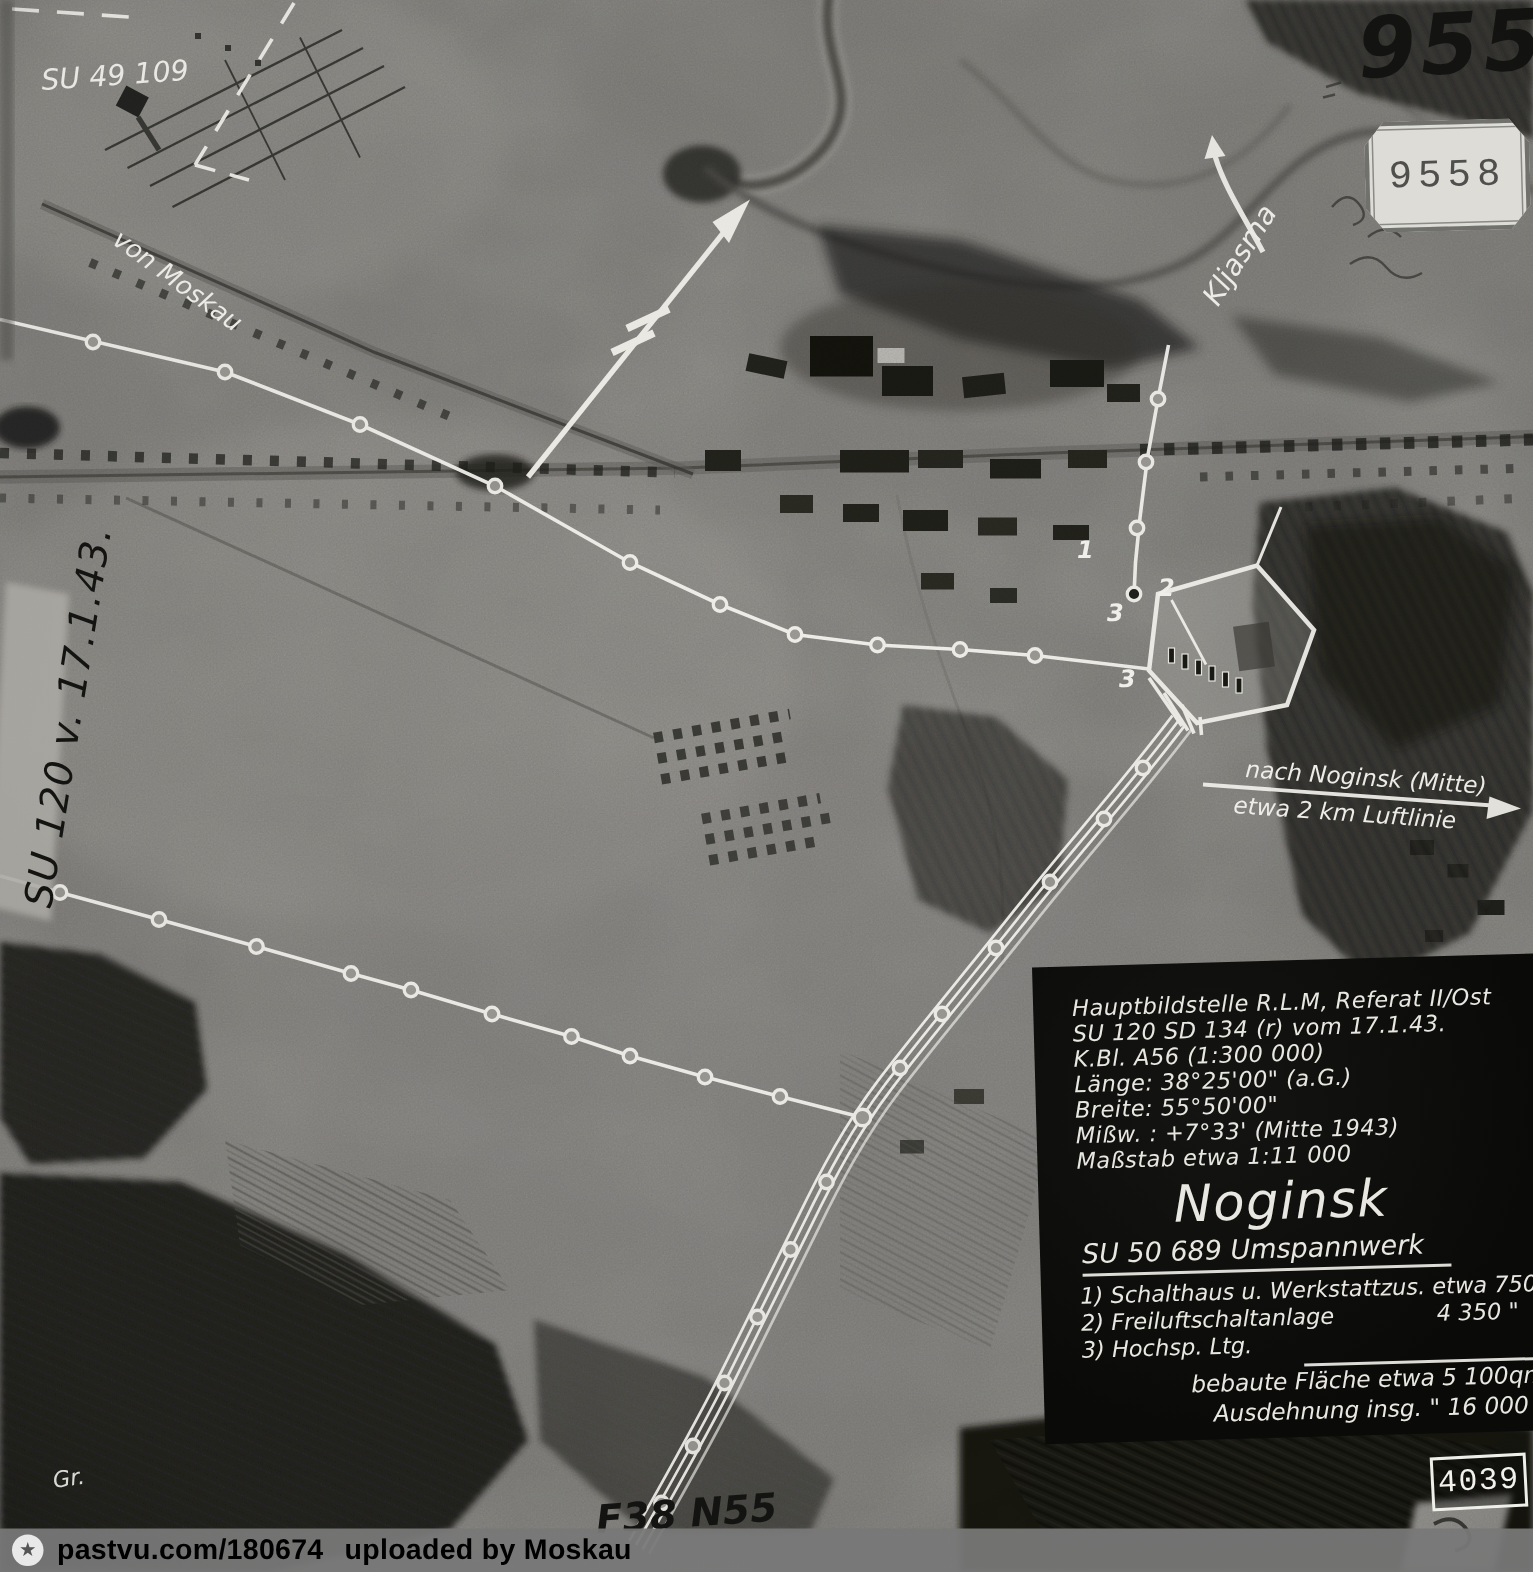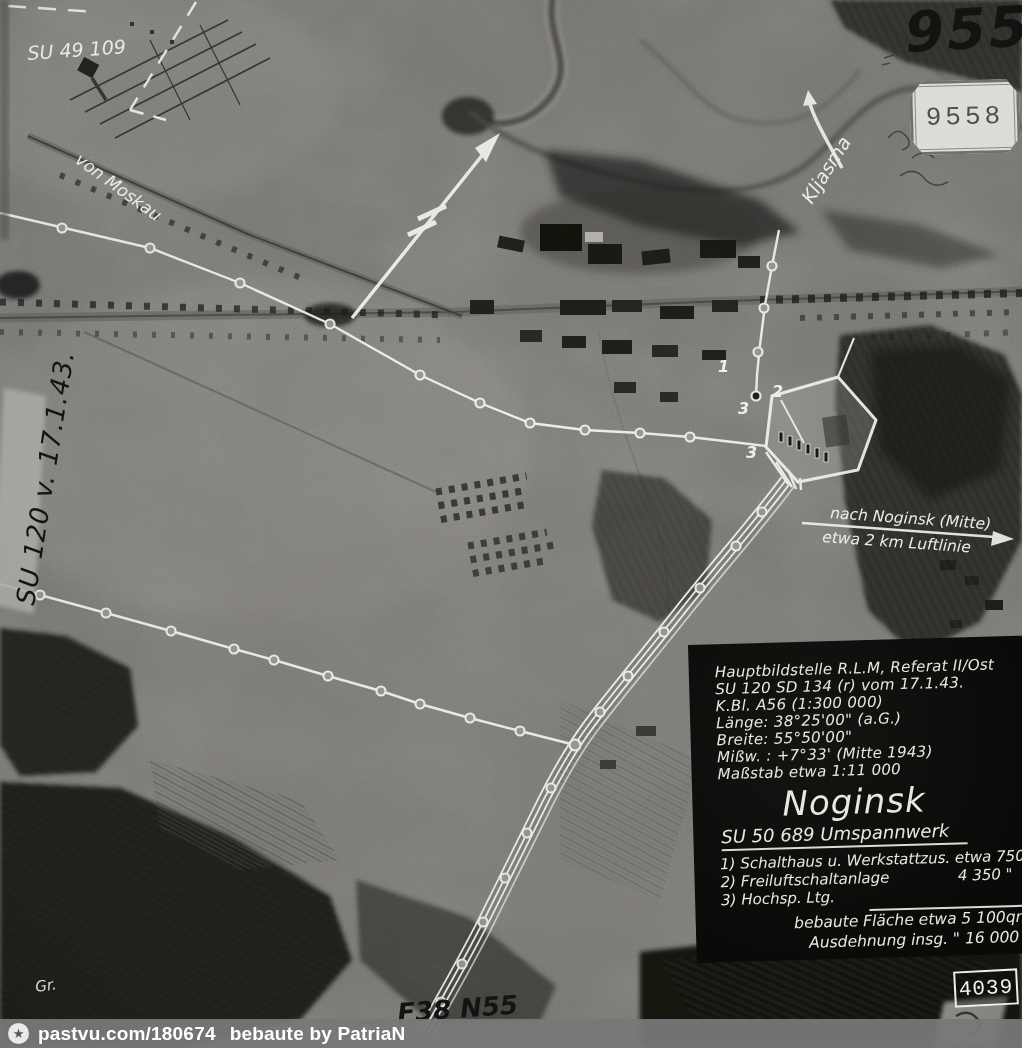--- a/index.html
+++ b/index.html
@@ -34,21 +34,21 @@
   
   .stamp4039{position:absolute;left:954px;top:970px;width:60px;height:32px;border:2.5px solid #efefe9;
     display:flex;align-items:center;justify-content:center;transform:rotate(-3deg);background:rgba(10,10,9,.35);}
   .stamp4039 span{font-family:"Liberation Mono",monospace;font-size:21px;color:#f2f1ec;letter-spacing:1px;}
 
   
   .wmbar{position:absolute;left:0;bottom:0;width:100%;height:29px;background:rgba(120,120,120,.94);
     display:flex;align-items:center;padding-left:8px;box-sizing:border-box;z-index:9;}
   .wmicon{width:21px;height:21px;border-radius:50%;background:#e9e9e9;display:flex;align-items:center;
     justify-content:center;font-size:13px;color:#555;flex:0 0 auto;}
-  .wmtext{color:#ffffff;font-family:"Liberation Sans",sans-serif;font-weight:bold;font-size:19px;
+  .wmtext{color:#000000;font-family:"Liberation Sans",sans-serif;font-weight:bold;font-size:19px;
     margin-left:9px;letter-spacing:.2px;}
   .wmcredit{margin-left:14px;}
 </style>
 </head>
 <body>
 
 <div class="stage">
 
 <svg width="1022" height="1048" viewBox="0 0 1022 1048">
   <defs>
@@ -360,16 +360,16 @@
     <div class="ip-total">Ausdehnung insg.  " 16 000 "</div>
   </div>
 
   <div class="stamp4039">
     <span>4039</span>
   </div>
 
   <div class="wmbar">
     <div class="wmicon">★</div>
     <span class="wmtext">pastvu.com/180674</span>
-    <span class="wmtext wmcredit">bebaute by PatriaN</span>
+    <span class="wmtext wmcredit">uploaded by Moskau</span>
   </div>
 
 </div>
 
 </body></html>

